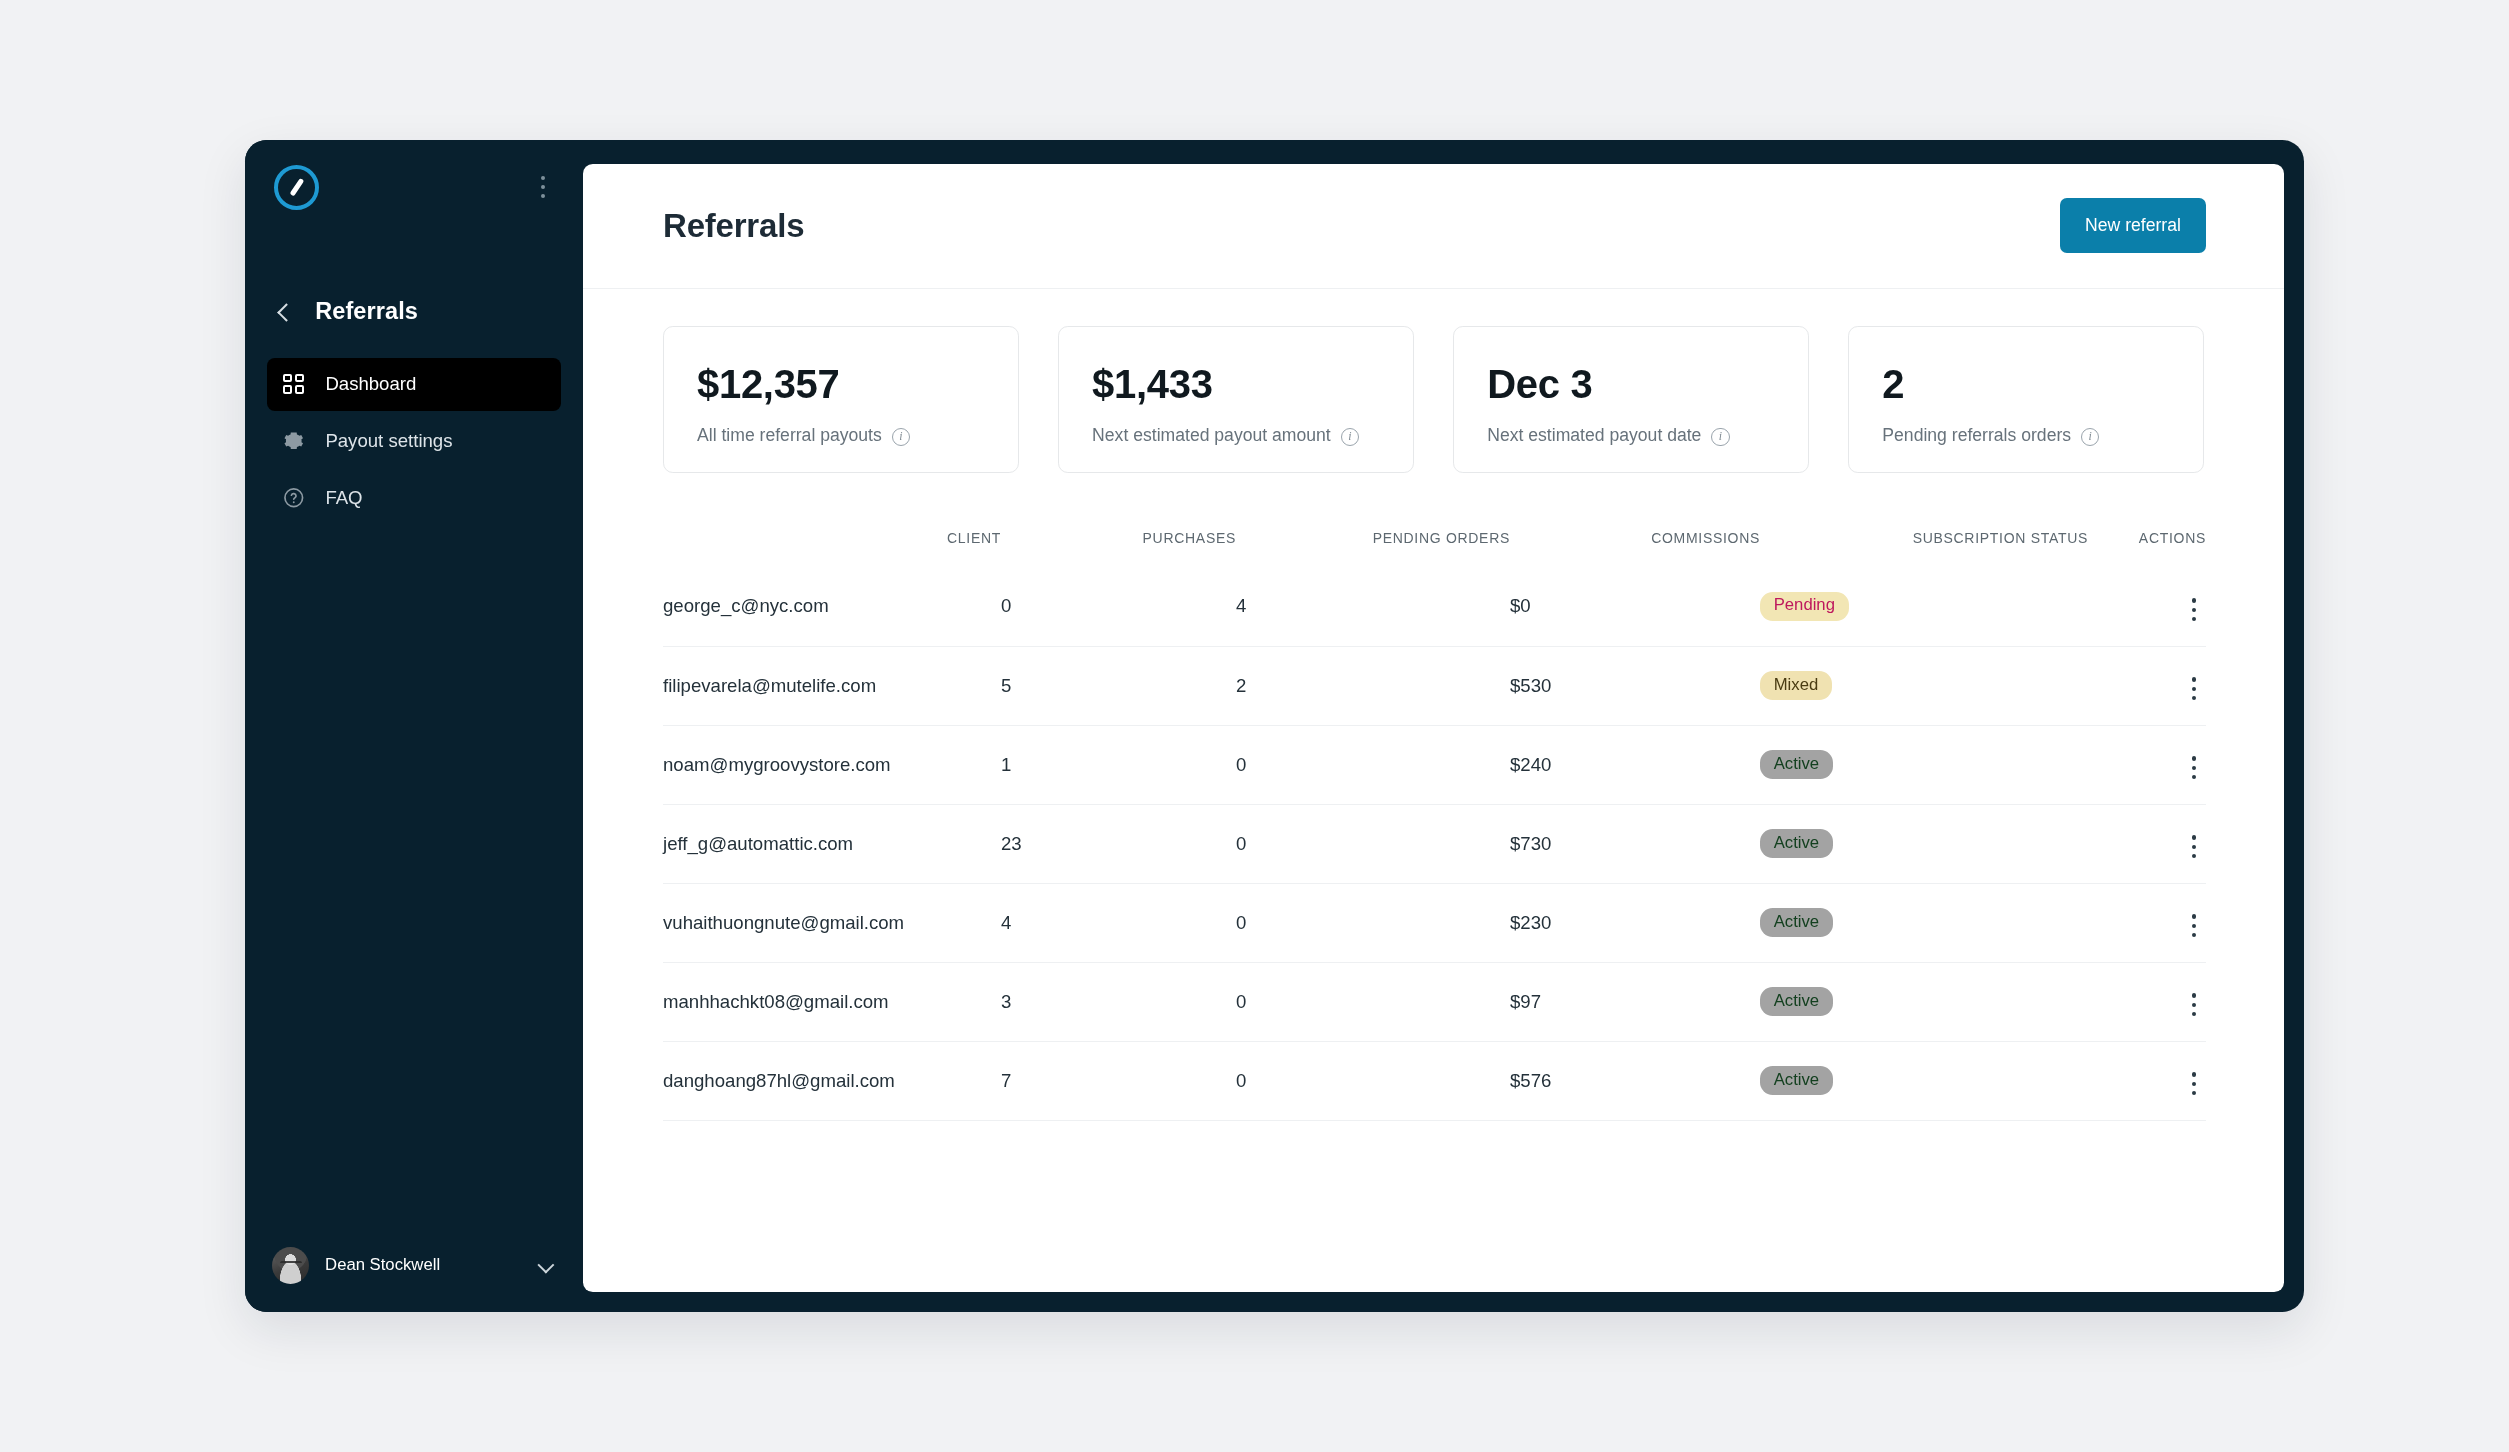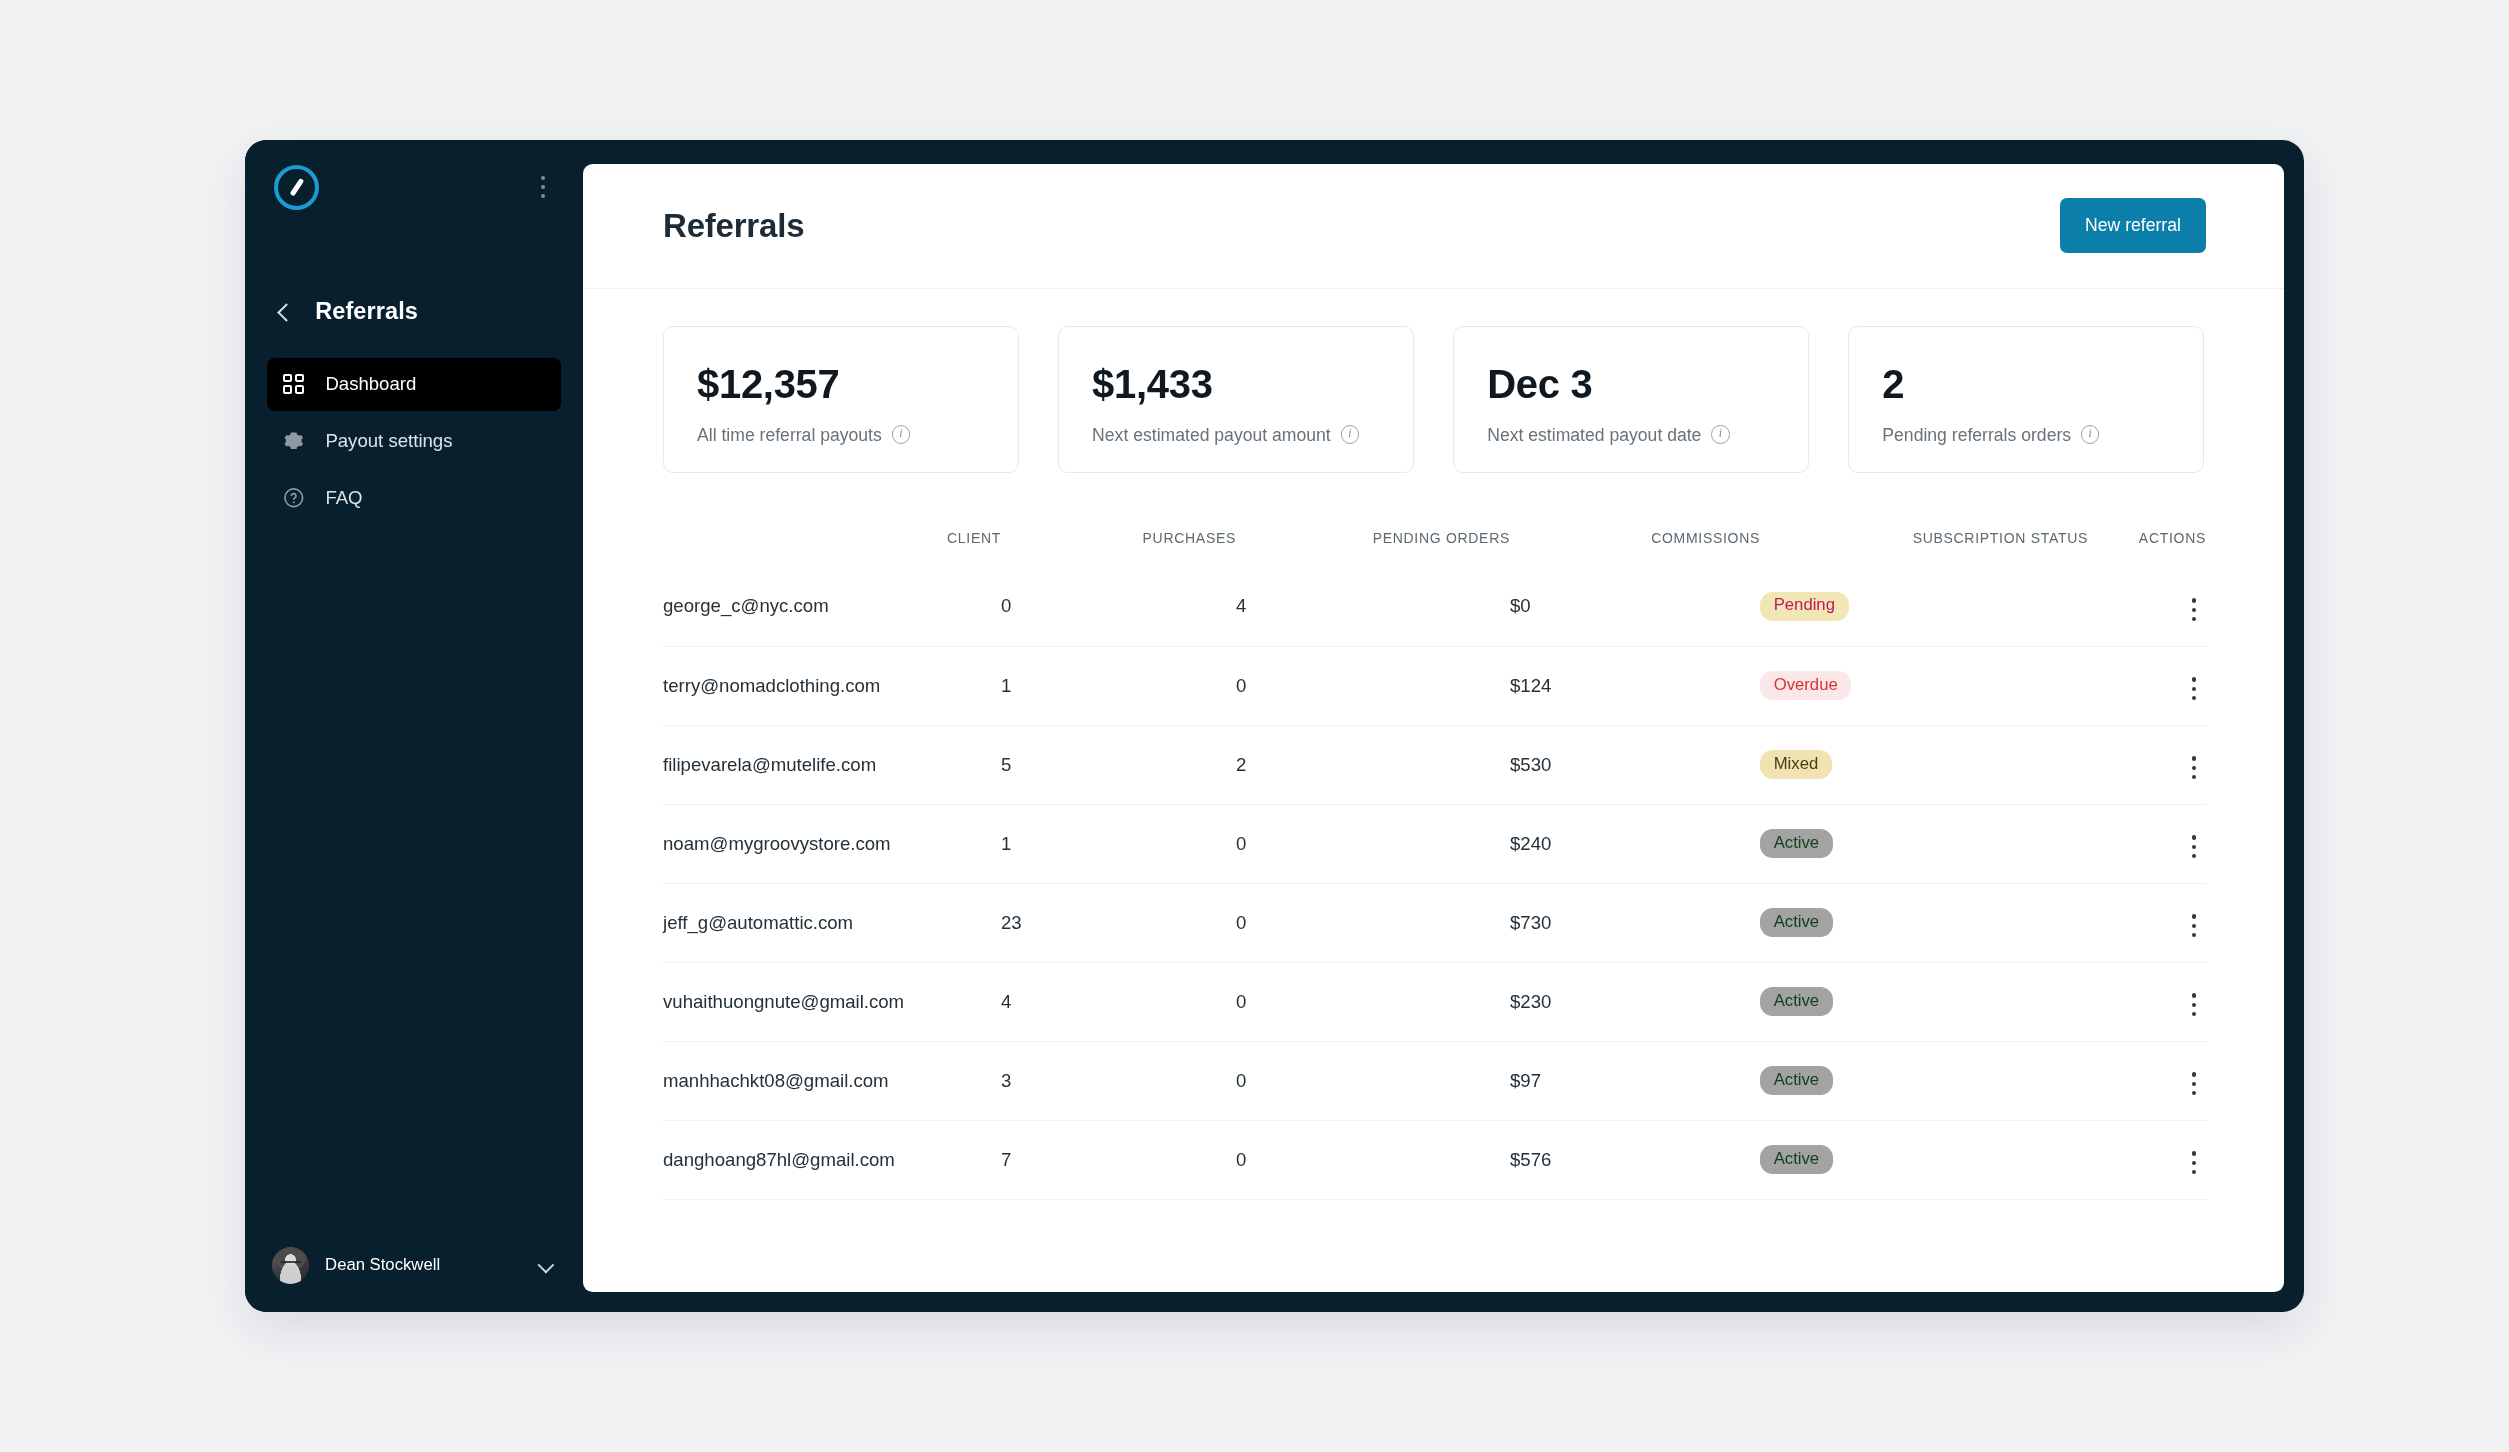--- a/index.html
+++ b/index.html
@@ -255,21 +255,21 @@
   }
   .stat-value {
     font-size: 40px;
     font-weight: bold;
     color: #10191f;
     letter-spacing: -0.3px;
     line-height: 1;
   }
   .stat-label-row {
     display: flex;
-    align-items: flex-start;
+    align-items: flex-end;
     gap: 9.8px;
     margin-top: 21.6px;
   }
   .stat-label {
     font-size: 17.6px;
     color: #67727b;
   }
   .info-ico {
     width: 18.6px; height: 18.6px;
     border-radius: 50%;
@@ -471,32 +471,20 @@
               <td class="col-pending">4</td>
               <td class="col-comm">$0</td>
               <td class="col-status"><span class="badge badge-pending">Pending</span></td>
               <td class="col-actions"><span class="row-kebab">
                   <span></span>
                   <span></span>
                   <span></span>
                 </span></td>
             </tr>
             <tr>
-              <td class="col-client">terry@nomadclothing.com</td>
-              <td class="col-purch">1</td>
-              <td class="col-pending">0</td>
-              <td class="col-comm">$124</td>
-              <td class="col-status"><span class="badge badge-overdue">Overdue</span></td>
-              <td class="col-actions"><span class="row-kebab">
-                  <span></span>
-                  <span></span>
-                  <span></span>
-                </span></td>
-            </tr>
-            <tr>
               <td class="col-client">filipevarela@mutelife.com</td>
               <td class="col-purch">5</td>
               <td class="col-pending">2</td>
               <td class="col-comm">$530</td>
               <td class="col-status"><span class="badge badge-mixed">Mixed</span></td>
               <td class="col-actions"><span class="row-kebab">
                   <span></span>
                   <span></span>
                   <span></span>
                 </span></td>

